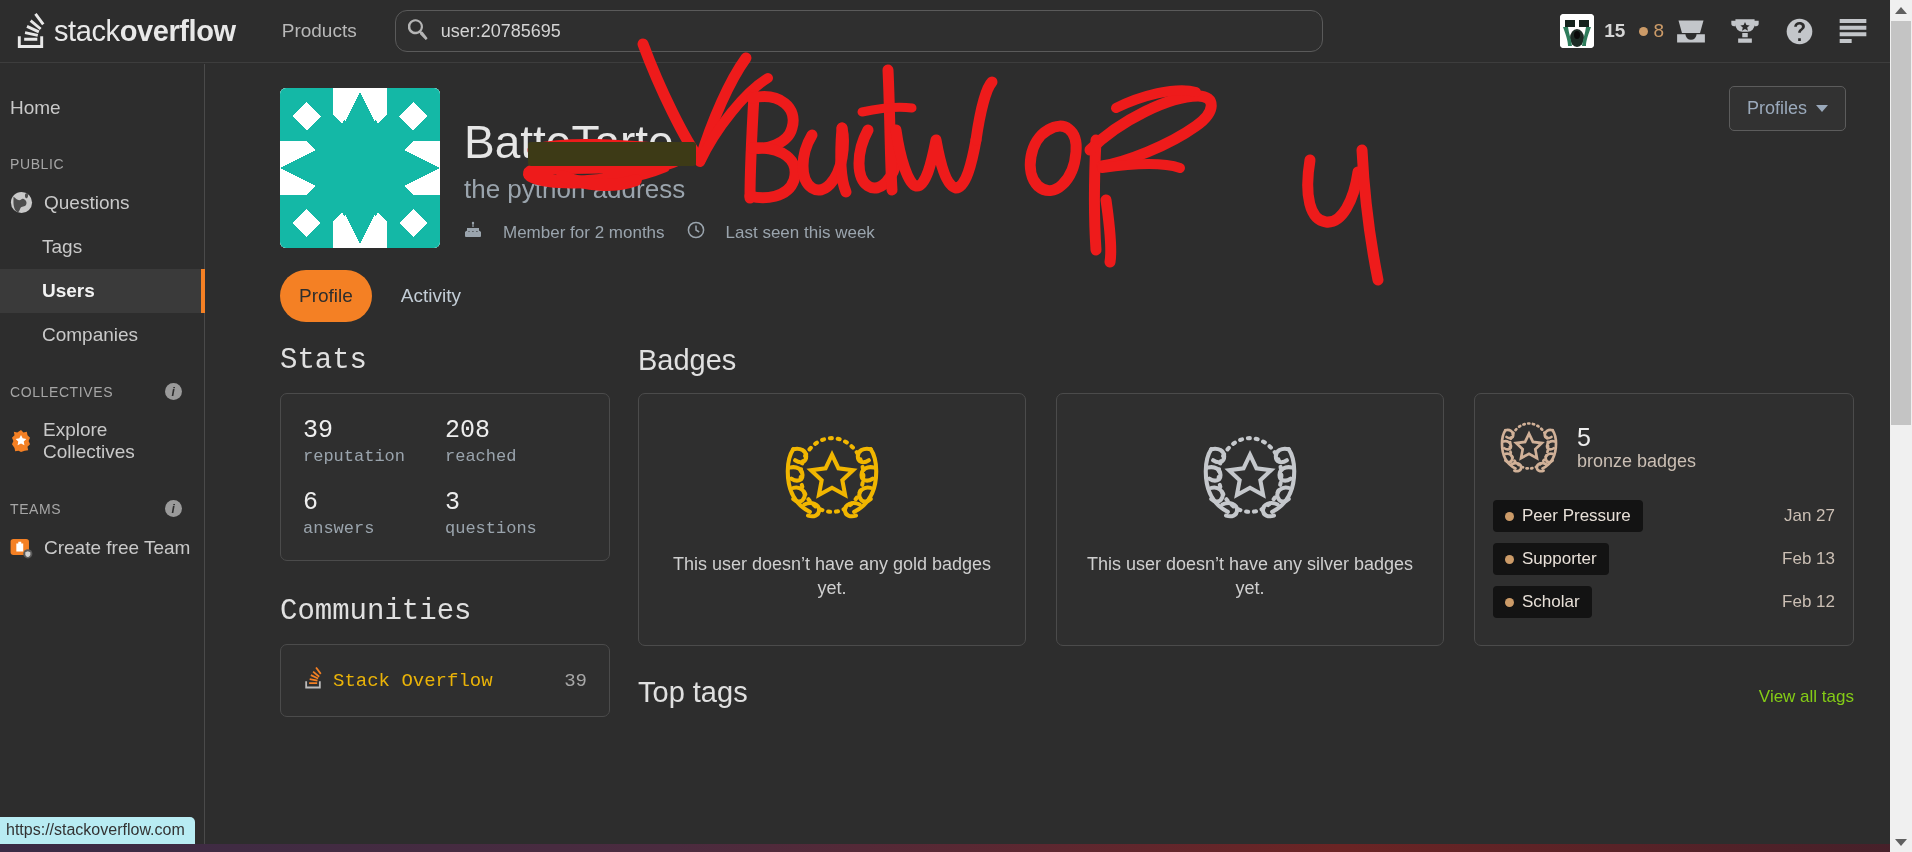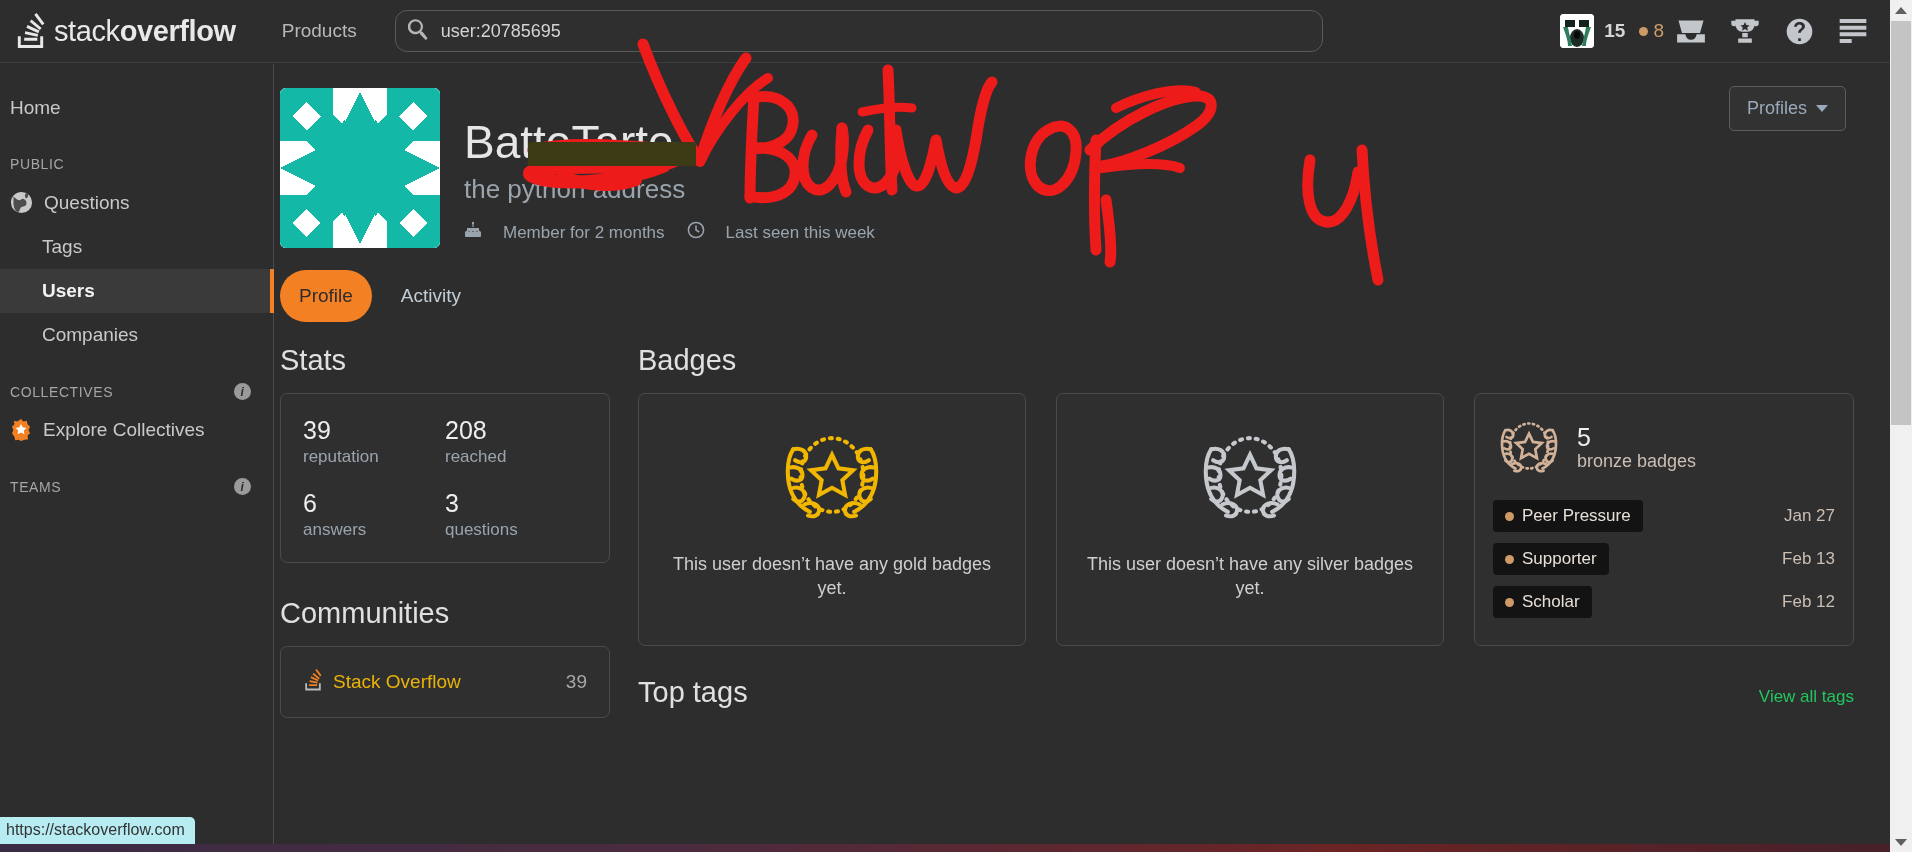--- a/index.html
+++ b/index.html
@@ -48,21 +48,21 @@
   .bronze-num { font-size: 19px; color: #cc9b68; }
   .nav-icon-btn {
     width: 54px; height: 48px; display: flex; align-items: center; justify-content: center;
     cursor: pointer;
   }
   .nav-icon-btn svg { fill: #c3c6ca; }
 
   
   .sidebar {
     position: absolute; top: 64px; left: 0;
-    width: 274px; height: 788px;
+    width: 205px; height: 788px;
     background: #2d2d2d;
     border-right: 1px solid #4a4a4a;
     padding-top: 22px;
     z-index: 10;
   }
   .side-link {
     display: flex; align-items: center; gap: 11px;
     padding: 11px 0 11px 10px; font-size: 19px; color: #c9c9c9; cursor: pointer;
     position: relative;
   }
@@ -118,21 +118,21 @@
 
   .tabs { display: flex; align-items: center; gap: 10px; margin: 22px 0 0 36px; }
   .tab {
     font-size: 19px; padding: 15px 19px; border-radius: 999px;
     color: #cfcfcf; cursor: pointer;
   }
   .tab.active { background: #f48024; color: #2d2d2d; }
   .tab.inactive { color: #c3cdd6; }
 
   .cols { display: flex; padding: 0 36px; margin-top: 22px; gap: 28px; }
-  .col-left { width: 330px; flex: none; }
+  .col-left { width: 330px; flex: none; font-family: Liberation Mono, monospace; }
   .col-right { flex: 1; }
 
   .section-title { font-size: 29px; color: #e0e0e0; font-weight: 400; margin-bottom: 16px; }
   .panel { border: 1px solid #4b4b4b; border-radius: 7px; background: #2f2f2f; }
 
   .stats-grid { display: grid; grid-template-columns: 1fr 1fr; padding: 22px 22px 22px 22px; row-gap: 22px; }
   .stat-num { font-size: 25px; color: #eeeeee; }
   .stat-lbl { font-size: 17px; color: #9aa4ad; margin-top: 2px; }
 
   .comm-row { display: flex; align-items: center; padding: 22px 22px; }
@@ -157,21 +157,21 @@
   .bronze-list { margin-top: 14px; }
   .bronze-item { display: flex; align-items: center; margin-bottom: 11px; }
   .bronze-pill {
     background: #131313; border-radius: 4px; padding: 6px 12px;
     display: flex; align-items: center; gap: 8px;
     font-size: 17px; color: #e8e0d8; cursor: pointer;
   }
   .bronze-date { margin-left: auto; font-size: 17px; color: #cbbfb4; }
 
   .toptags-head { display: flex; align-items: baseline; margin-top: 30px; }
-  .view-all { margin-left: auto; font-size: 17px; color: #22c55e; cursor: pointer; }
+  .view-all { margin-left: auto; font-size: 17px; color: #84cc16; cursor: pointer; }
   .tags-panel { border: 1px solid #4b4b4b; border-radius: 7px; background: #2f2f2f; margin-top: 14px; }
   .tag-row { display: flex; align-items: center; padding: 16px 18px; }
   .tag-chip {
     background: #4a6b7c; color: #b9d5e6; font-size: 15px;
     padding: 5px 9px; border-radius: 4px; cursor: pointer;
   }
   .tag-stats { margin-left: auto; display: flex; align-items: baseline; gap: 16px; }
   .tag-stat { display: flex; align-items: baseline; gap: 5px; }
   .tag-stat .n { font-size: 21px; color: #e6e6e6; }
   .tag-stat .l { font-size: 15px; color: #a8a8a8; }
@@ -331,20 +331,32 @@
         </svg>
       </span>
       <span>Explore Collectives</span>
     </div>
 
     <div class="side-head">
       <span>TEAMS</span>
       <span class="info-i">i</span>
     </div>
 
+    <div class="side-link">
+      <span class="team-ico">
+        <svg width="23" height="23" viewBox="0 0 20 20">
+          <rect x="0.5" y="2.5" width="16" height="14" rx="2.5" fill="#f48024"></rect>
+          <path d="M5.5 6.5h6v7h-6z" fill="#ffffff"></path>
+          <path d="M7.2 5h2.6v2H7.2z" fill="#ffffff"></path>
+          <circle cx="15.5" cy="15.5" r="4" fill="#5a5a5a"></circle>
+          <path d="M15.5 13.2l2.2 1v1.6c0 1.2-.9 2.1-2.2 2.5-1.3-.4-2.2-1.3-2.2-2.5v-1.6z" fill="#d0d0d0"></path>
+        </svg>
+      </span>
+      <span>Create free Team</span>
+    </div>
   </div>
 
   <div class="main">
 
     <div class="profile-hero">
       <div class="hero-avatar">
         <svg width="160" height="160" viewBox="0 0 9 9" shape-rendering="crispEdges">
           <rect width="9" height="9" fill="#ffffff"></rect>
           <g fill="#14b8a6">
             <rect x="0" y="0" width="3" height="3"></rect>

